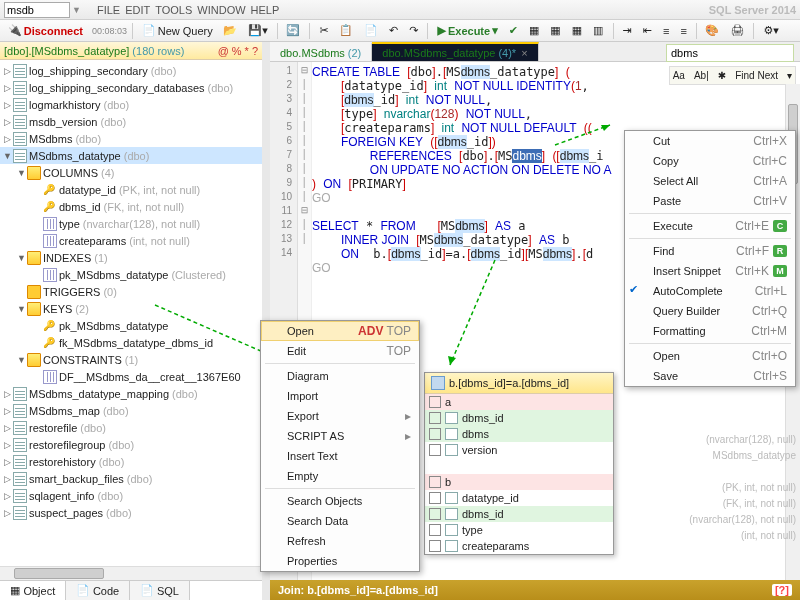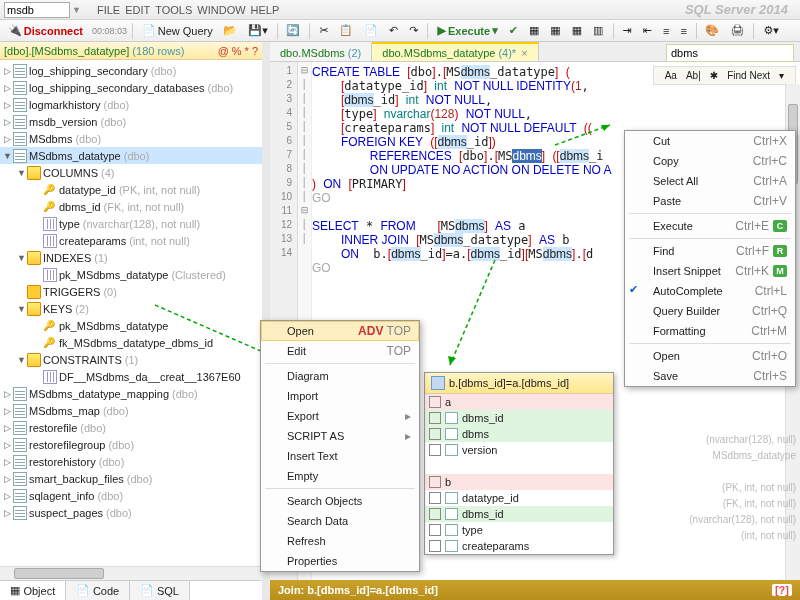--- a/index.html
+++ b/index.html
@@ -1,20 +1,20 @@
 <!DOCTYPE html>
 <html><head>
 <meta charset="utf-8">
 <style>
 * { box-sizing: border-box; margin: 0; padding: 0; font-family: "Segoe UI", Tahoma, sans-serif; }
 body { width: 800px; height: 600px; overflow: hidden; background: #fff; font-size: 11px; color: #222; position: relative; }
 .titlebar { height: 20px; background: linear-gradient(#f8f8f8,#eaeaea); border-bottom: 1px solid #d0d0d0; display: flex; align-items: center; padding: 0 4px; }
 .db-combo { width: 66px; height: 16px; border: 1px solid #aaa; background: #fff; font-size: 11px; padding: 0 2px; }
 .menubar { display: flex; gap: 5px; margin-left: 16px; font-size: 11px; color: #555; }
-.app-title { margin-left: auto; margin-right: 8px; font-style: italic; font-weight: bold; color: #bbb; font-size: 13px; }
+.app-title { margin-left: auto; margin-right: 0; font-weight: bold; color: #bbb; font-size: 11px; }
 .toolbar { height: 22px; background: linear-gradient(#fcfcfc,#eee); border-bottom: 1px solid #ccc; display: flex; align-items: center; padding: 0 4px; gap: 3px; font-size: 11px; }
 .tb-btn { padding: 1px 4px; display: inline-flex; align-items: center; gap: 2px; cursor: pointer; }
 .tb-btn.disc { color: #c00; font-weight: bold; }
 .tb-sep { width: 1px; height: 16px; background: #ccc; margin: 0 2px; }
 .tb-exec { color: #2a7e2a; font-weight: bold; }
 .clock { font-size: 9px; color: #888; margin-left: 2px; }
 .main { display: flex; height: 558px; }
 .sidebar { width: 270px; border-right: 8px solid #e8e8e8; display: flex; flex-direction: column; background: #fff; }
 .sb-tab { height: 18px; background: linear-gradient(#fff7d9,#ffeaa0); border-bottom: 1px solid #dca; display: flex; align-items: center; padding: 0 4px; font-size: 11px; color: #444; }
 .sb-tab .cnt { color: #49a; margin-left: 3px; }
@@ -35,38 +35,38 @@
 .ico.col { background: #fff; border: 1px solid #99c; }
 .ico.col::before { content: ''; position: absolute; top: 1px; bottom: 1px; left: 3px; width: 1px; background: #99c; box-shadow: 3px 0 #99c, 6px 0 #99c; }
 .ind1 { padding-left: 16px; }
 .ind2 { padding-left: 32px; }
 .sb-bottom { height: 20px; display: flex; border-top: 1px solid #ccc; }
 .sb-btab { flex: 0 0 auto; padding: 2px 10px; border-right: 1px solid #ccc; background: #f4f4f4; display: flex; align-items: center; gap: 3px; font-size: 11px; }
 .sb-btab.active { background: #fff; }
 .editor-side { flex: 1; display: flex; flex-direction: column; background: #fff; position: relative; }
 .ed-tabs { height: 20px; display: flex; background: #eee; border-bottom: 1px solid #ccc; }
 .ed-tab { padding: 2px 10px; font-size: 11px; color: #1a7a1a; display: flex; align-items: center; background: #f4f4f4; border-right: 1px solid #ccc; border-top: 2px solid transparent; }
-.ed-tab.active { background: #fef9c3; border-top: 2px solid #fc0; }
+.ed-tab.active { background: #0f172a; border-top: 2px solid #fc0; }
 .ed-tab .cnt { color: #49a; margin-left: 3px; }
 .ed-tab .x { margin-left: 5px; color: #888; cursor: pointer; }
 .ed-body { flex: 1; display: flex; }
 .gutter { width: 28px; background: #f0f0f0; border-right: 1px solid #ddd; padding-top: 3px; }
 .gutter div { height: 14px; font-size: 10px; color: #888; text-align: right; padding-right: 5px; }
 .fold-gut { width: 14px; background: #f8f8f8; border-right: 1px solid #eee; padding-top: 3px; }
 .fold-gut div { height: 14px; font-size: 9px; color: #888; text-align: center; }
 .code { flex: 1; padding-top: 3px; font-family: Consolas, monospace; font-size: 12px; line-height: 14px; white-space: pre; overflow: hidden; }
 .k { color: #0000cc; }
 .ty { color: #008080; text-align: right; }
 .br { color: #c00; }
 .num { color: #a52a2a; }
 .hl { background: #cde6ff; }
 .ed-bottom { position: absolute; left: 0; right: 0; bottom: 0; height: 20px; background: linear-gradient(#c9a22c,#b88e1a); color: #fff; display: flex; align-items: center; padding: 0 8px; font-size: 11px; font-weight: bold; }
 .ed-bottom .q { margin-left: auto; color: #f44; background: #fff; padding: 0 3px; border-radius: 2px; }
 .findbox { position: absolute; top: 2px; right: 6px; width: 128px; height: 18px; border: 1px solid #c6dca4; background: #fff; font-size: 11px; padding: 0 4px; }
-.searchtoolbar { position: absolute; top: 24px; right: 4px; display: flex; gap: 3px; align-items: center; background: #f8f8f0; border: 1px solid #ddd; padding: 2px 8px; font-size: 10px; }
+.searchtoolbar { position: absolute; top: 24px; right: 4px; display: flex; gap: 3px; align-items: center; background: #f8f8f0; border: 1px solid #ddd; padding: 2px 0; font-size: 10px; }
 .searchtoolbar .btn { cursor: pointer; padding: 1px 3px; }
 .ctx-menu { position: absolute; background: #fdfdfd; border: 1px solid #999; box-shadow: 2px 2px 6px rgba(0,0,0,0.3); font-size: 11px; z-index: 20; }
 .ctx-item { height: 20px; display: flex; align-items: center; padding: 0 8px 0 26px; position: relative; cursor: pointer; }
 .ctx-item:hover, .ctx-item.hov { background: #feefc2; border: 1px solid #f0d070; padding: 0 7px 0 25px; height: 20px; }
 .ctx-item .right { margin-left: auto; color: #888; font-size: 12px; padding-left: 14px; }
 .ctx-item .badge { display: inline-block; width: 14px; height: 12px; line-height: 12px; text-align: center; font-size: 9px; font-weight: bold; color: #fff; border-radius: 2px; margin-left: 4px; }
 .ctx-item .ico { position: absolute; left: 4px; width: 16px; height: 16px; }
 .ctx-sep { height: 1px; background: #ddd; margin: 2px 4px; }
 .ctx-menu.left { left: 260px; top: 320px; width: 160px; }
 .ctx-menu.right { right: 4px; top: 130px; width: 172px; }

